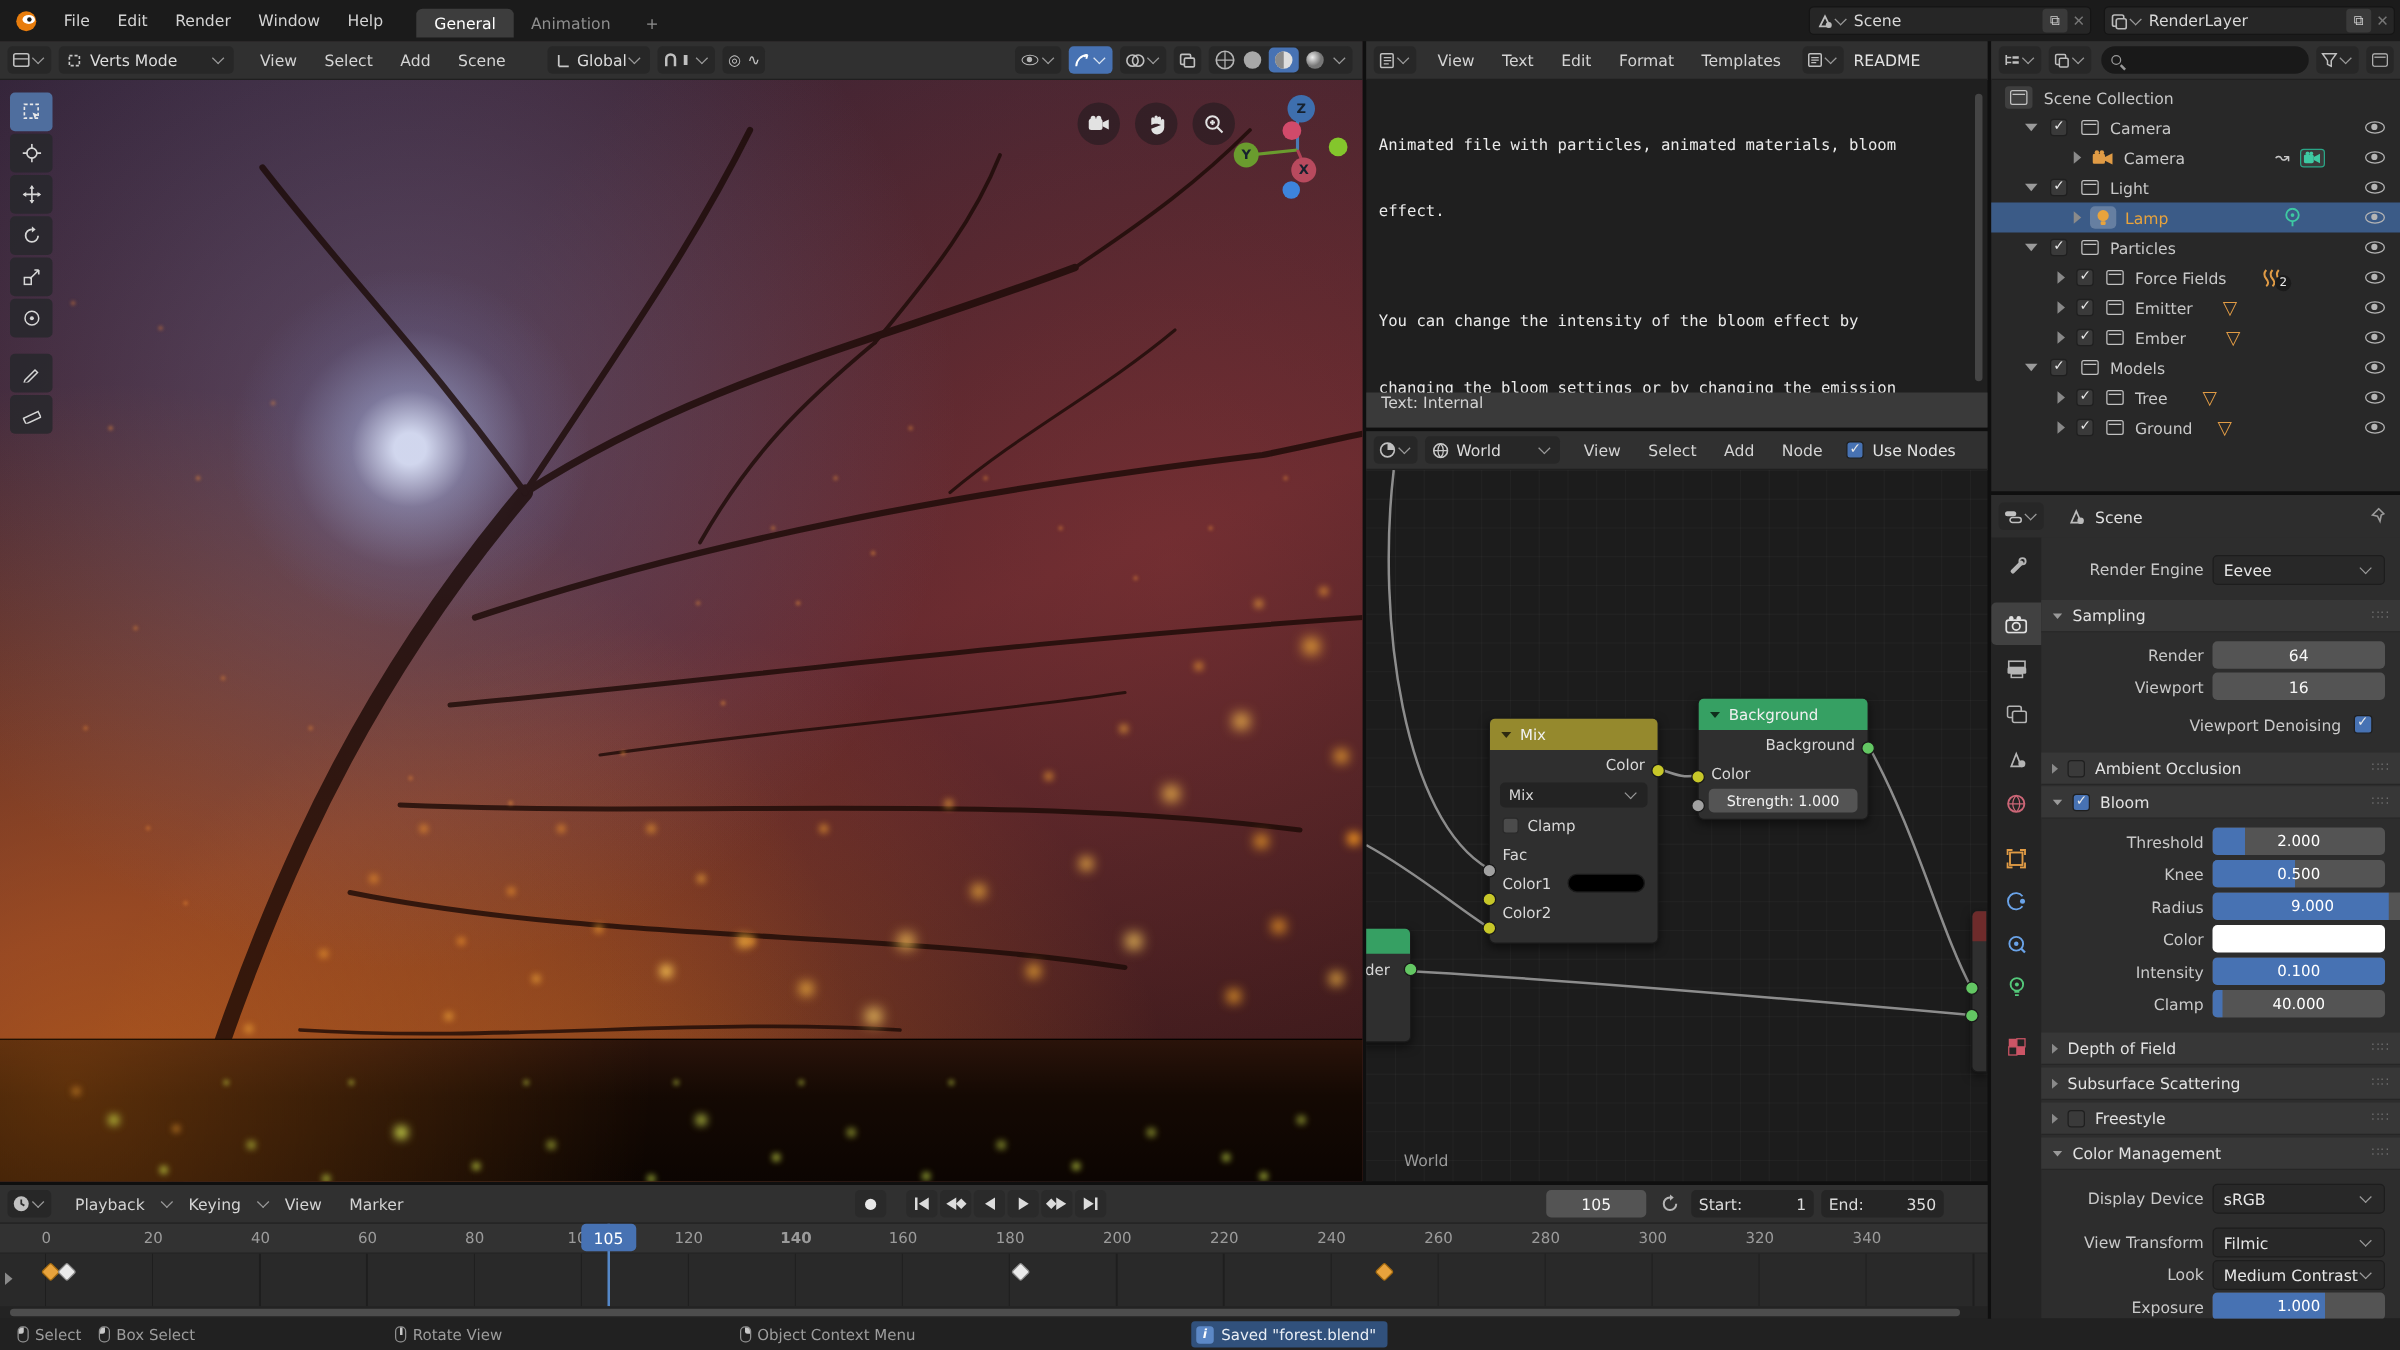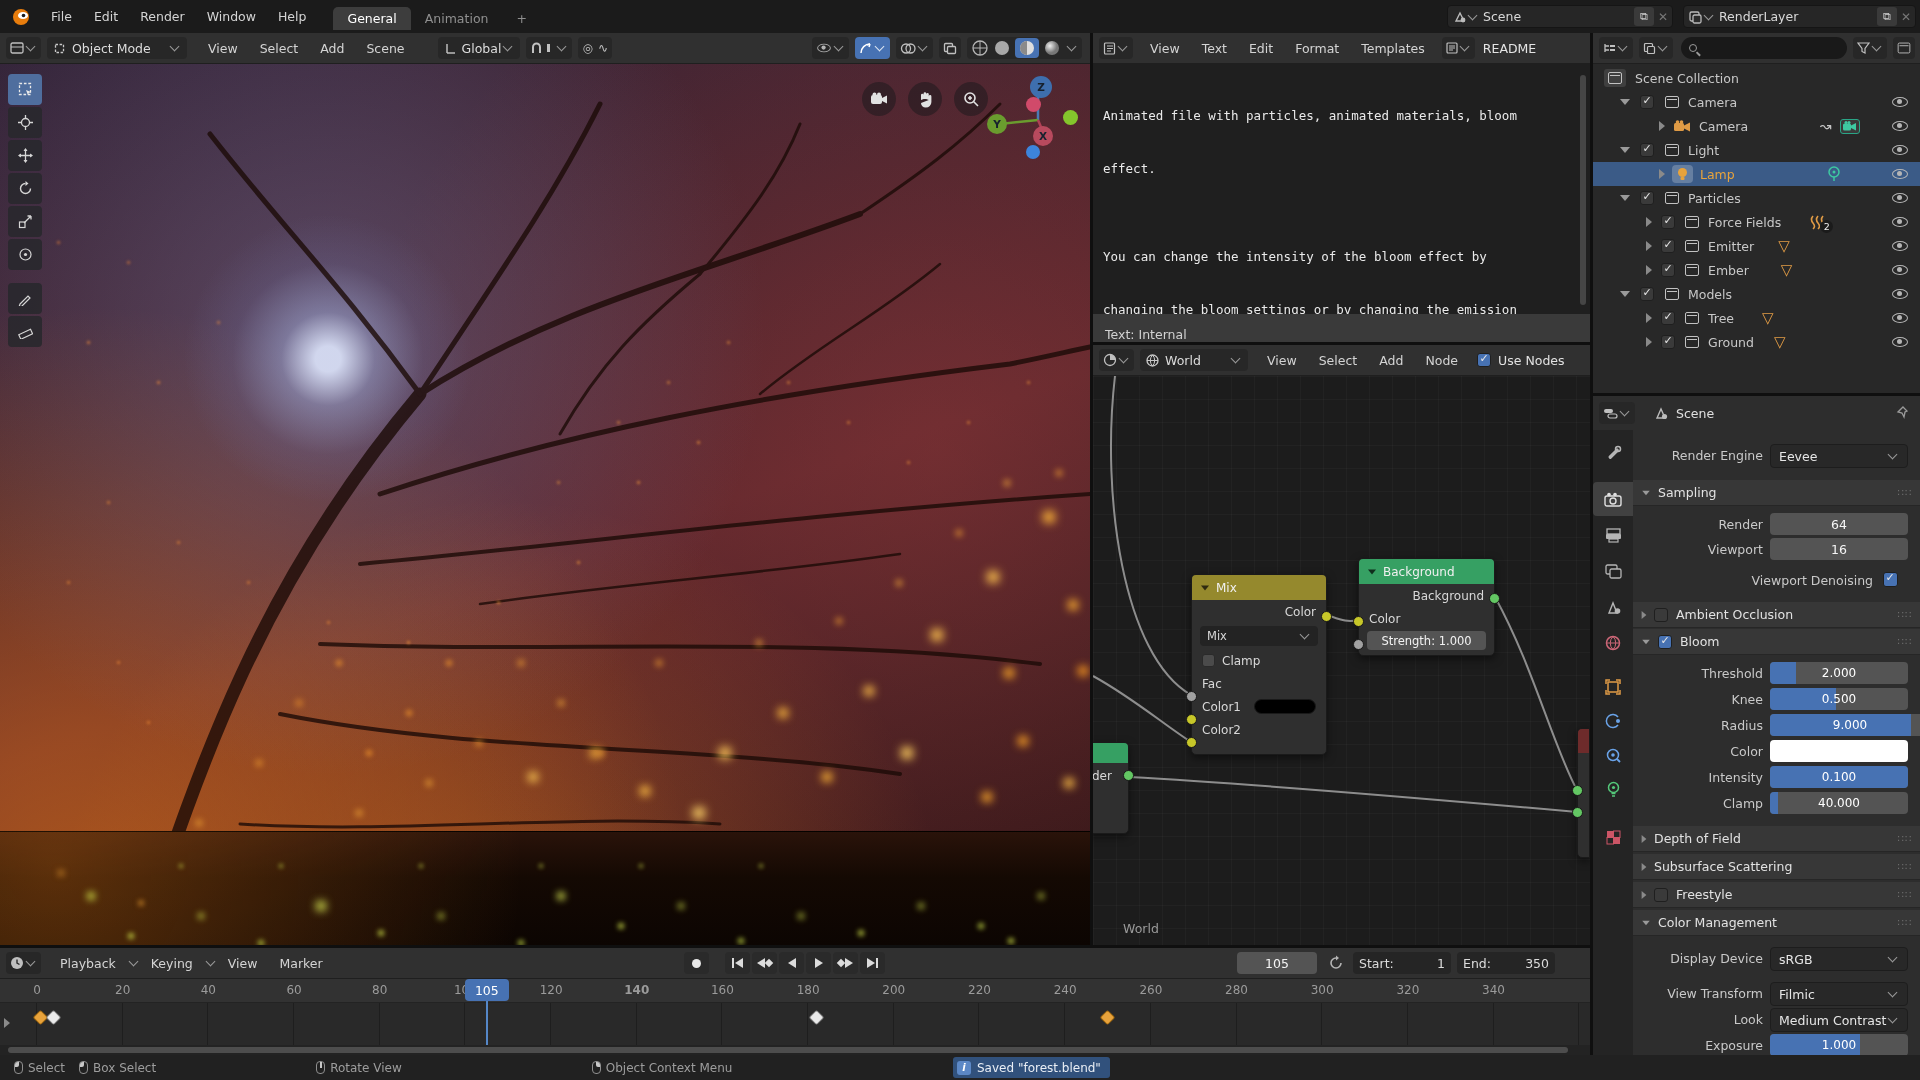--- a/index.html
+++ b/index.html
@@ -94,21 +94,21 @@
   .tool-btn{width:34px;height:31px;background:rgba(40,40,44,.88);border-radius:4px;display:flex;align-items:center;justify-content:center}
   .tool-btn.active{background:#4f6e9e}
   .tool-gap{height:9px}
   
   .nav-btn{width:34px;height:34px;border-radius:50%;background:rgba(30,26,30,.55);display:flex;align-items:center;justify-content:center}
   .gizmo-ball{position:absolute;border-radius:50%;display:flex;align-items:center;justify-content:center;font-size:10.5px;font-weight:bold;color:#16212e}
   
   .texted{left:1093px;top:33px;width:497px;height:309px;background:#1f1f1f}
   .ted-body{left:0;top:31px;width:497px;height:250px;font-family:"DejaVu Sans Mono","Liberation Mono",monospace;
             font-size:12.5px;color:#eaeaea;padding:8px 0 0 10px;line-height:17.6px;white-space:pre}
-  .ted-foot{left:0;top:281px;width:497px;height:28px;background:#3a3a3a;border-radius:0 0 0 0;display:flex;align-items:flex-end;padding-left:12px;color:#d2d2d2}
+  .ted-foot{left:0;top:281px;width:497px;height:28px;background:#3a3a3a;border-radius:0 0 0 0;display:flex;align-items:flex-start;padding-left:12px;color:#d2d2d2}
   .scrollv{position:absolute;right:4px;top:42px;width:6px;height:230px;background:#454545;border-radius:3px}
   
   .nodeed{left:1093px;top:345px;width:497px;height:600px;background:#1c1c1c}
   .ne-grid{left:0;top:31px;width:497px;height:569px;
      background-image:linear-gradient(rgba(255,255,255,.028) 1px,transparent 1px),linear-gradient(90deg,rgba(255,255,255,.028) 1px,transparent 1px);
      background-size:23px 23px;overflow:hidden}
   .node{position:absolute;background:#2f2f2f;border:1px solid #1a1a1a;border-radius:5px;box-shadow:0 3px 8px rgba(0,0,0,.5)}
   .node-head{height:25px;border-radius:4px 4px 0 0;display:flex;align-items:center;padding:0 8px;color:#f0f0f0;font-size:12px;gap:6px}
   .node-row{height:23px;display:flex;align-items:center;padding:0 10px;color:#d8d8d8;font-size:12px}
   .socket{position:absolute;width:11px;height:11px;border-radius:50%;border:1px solid #191919}
@@ -220,21 +220,21 @@
         <svg width="14" height="12">
             <rect x="1" y="1" width="12" height="10" rx="1.5" fill="none" stroke="#c0c0c0" stroke-width="1.3"></rect>
             <line x1="1" y1="5" x2="13" y2="5" stroke="#c0c0c0"></line>
           </svg>
         <span class="chev"></span>
       </div>
       <div class="dd" style="margin-left:6px;width:140px">
         <svg width="13" height="13">
             <rect x="2.5" y="2.5" width="8" height="8" fill="none" stroke="#c8c8c8" stroke-width="1.3" stroke-dasharray="2.5 1.6"></rect>
           </svg>
-        <span style="margin-left:6px">Object Mode</span>
+        <span style="margin-left:6px">Verts Mode</span>
         <span class="chev" style="margin-left:auto"></span>
       </div>
       <span class="menu" style="margin-left:10px">View</span>
       <span class="menu">Select</span>
       <span class="menu">Add</span>
       <span class="menu">Scene</span>
       <div class="dd" style="margin-left:22px">
         <svg width="13" height="13">
             <line x1="3" y1="11" x2="3" y2="2" stroke="#c8c8c8" stroke-width="1.4"></line>
             <line x1="3" y1="11" x2="11" y2="11" stroke="#c8c8c8" stroke-width="1.4"></line>

